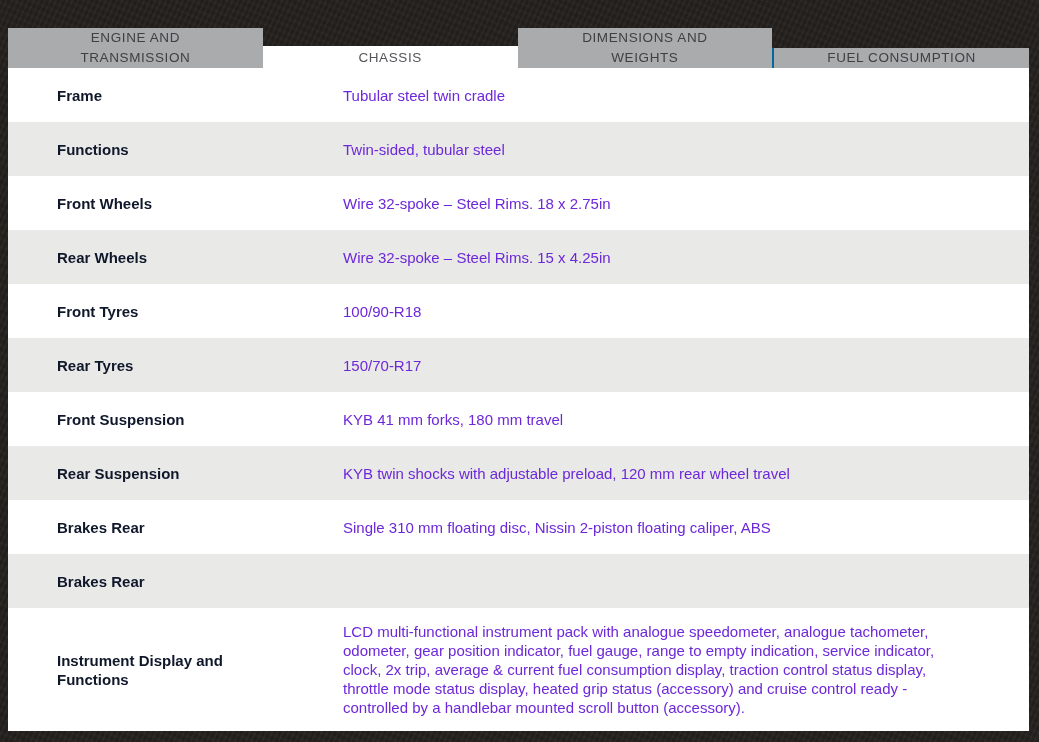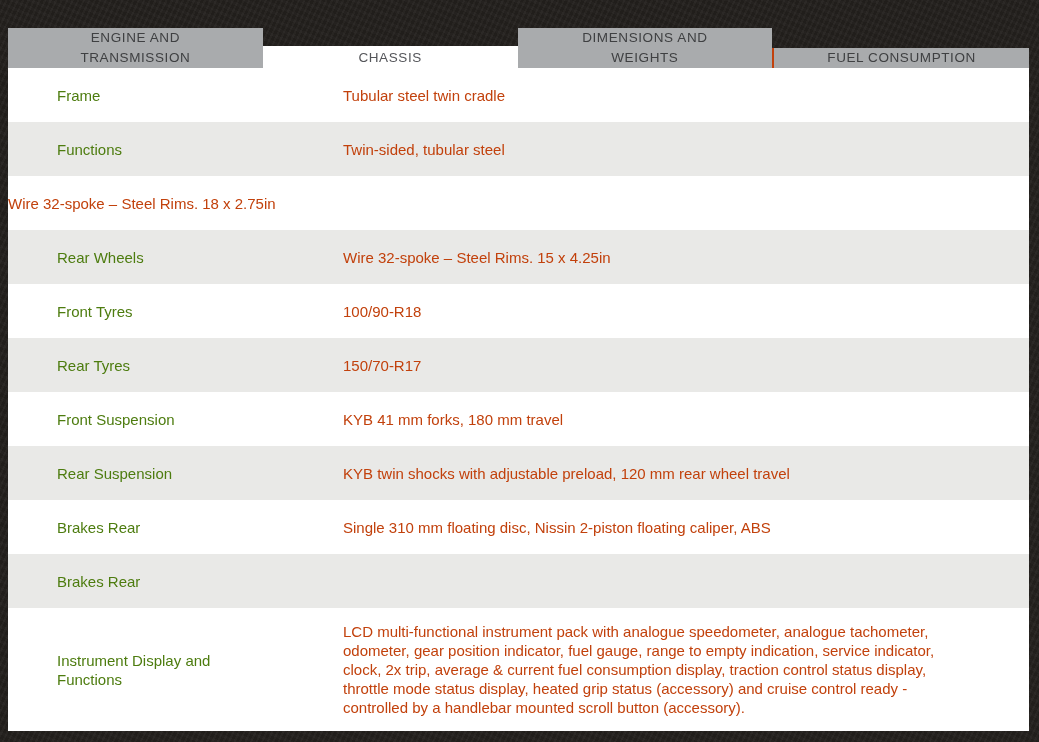--- a/index.html
+++ b/index.html
@@ -32,21 +32,21 @@
     text-align: center;
     background: #a9abad;
     color: #3f4042;
     font-size: 13.5px;
     letter-spacing: 0.6px;
     line-height: 1.5;
     padding: 0 44px;
     cursor: pointer;
     user-select: none;
   }
-  .tab + .tab { border-left: 2px solid #c2410c; }
+  .tab + .tab { border-left: 2px solid #0369a1; }
   .tab.active,
   .tab.active + .tab { border-left: none; }
   .tab.active {
     background: #ffffff;
     color: #55565a;
     margin-top: -2px;
     padding-top: 2px;
   }
   
   .spec-table { width: 100%; }
@@ -56,32 +56,32 @@
     min-height: 54px;
     background: #ffffff;
     padding: 7px 0;
   }
   .spec-row:nth-child(even) { background: #e9e9e7; }
   .spec-row:last-child { min-height: 123px; }
   .spec-label {
     width: 335px;
     padding-left: 49px;
     padding-right: 88px;
-    font-weight: normal;
+    font-weight: bold;
     font-size: 15px;
     line-height: 19px;
-    color: #4d7c0f;
+    color: #0f172a;
     flex-shrink: 0;
   }
   .spec-value {
     flex: 1 1 auto;
     padding-right: 58px;
     font-size: 15px;
     line-height: 19px;
-    color: #c2410c;
+    color: #6d28d9;
   }
 </style>
 </head>
 <body>
 
 <div class="page">
   <div class="tab-bar">
       <div class="tab">
         <span>ENGINE AND TRANSMISSION</span>
       </div>
@@ -98,20 +98,21 @@
   <div class="spec-table">
       <div class="spec-row">
         <div class="spec-label">Frame</div>
         <div class="spec-value">Tubular steel twin cradle</div>
       </div>
       <div class="spec-row">
         <div class="spec-label">Functions</div>
         <div class="spec-value">Twin-sided, tubular steel</div>
       </div>
       <div class="spec-row">
+        <div class="spec-label">Front Wheels</div>
         <div class="spec-value">Wire 32-spoke – Steel Rims. 18 x 2.75in</div>
       </div>
       <div class="spec-row">
         <div class="spec-label">Rear Wheels</div>
         <div class="spec-value">Wire 32-spoke – Steel Rims. 15 x 4.25in</div>
       </div>
       <div class="spec-row">
         <div class="spec-label">Front Tyres</div>
         <div class="spec-value">100/90-R18</div>
       </div>

